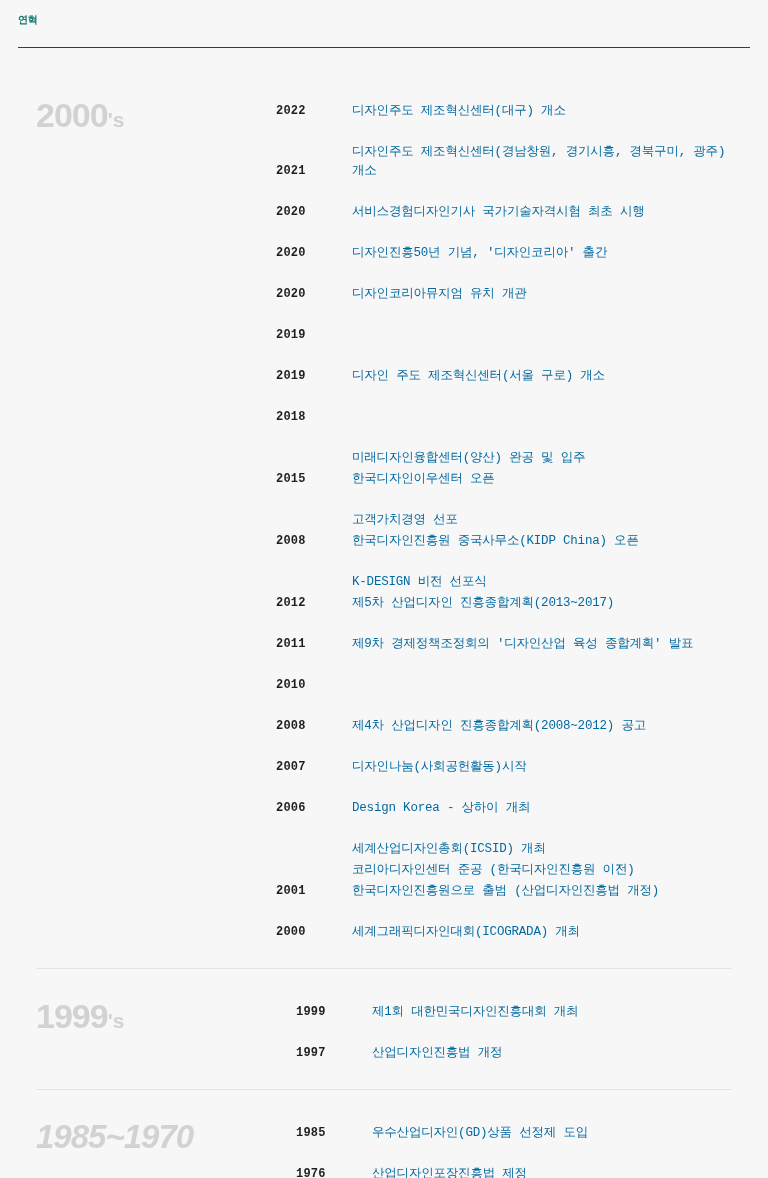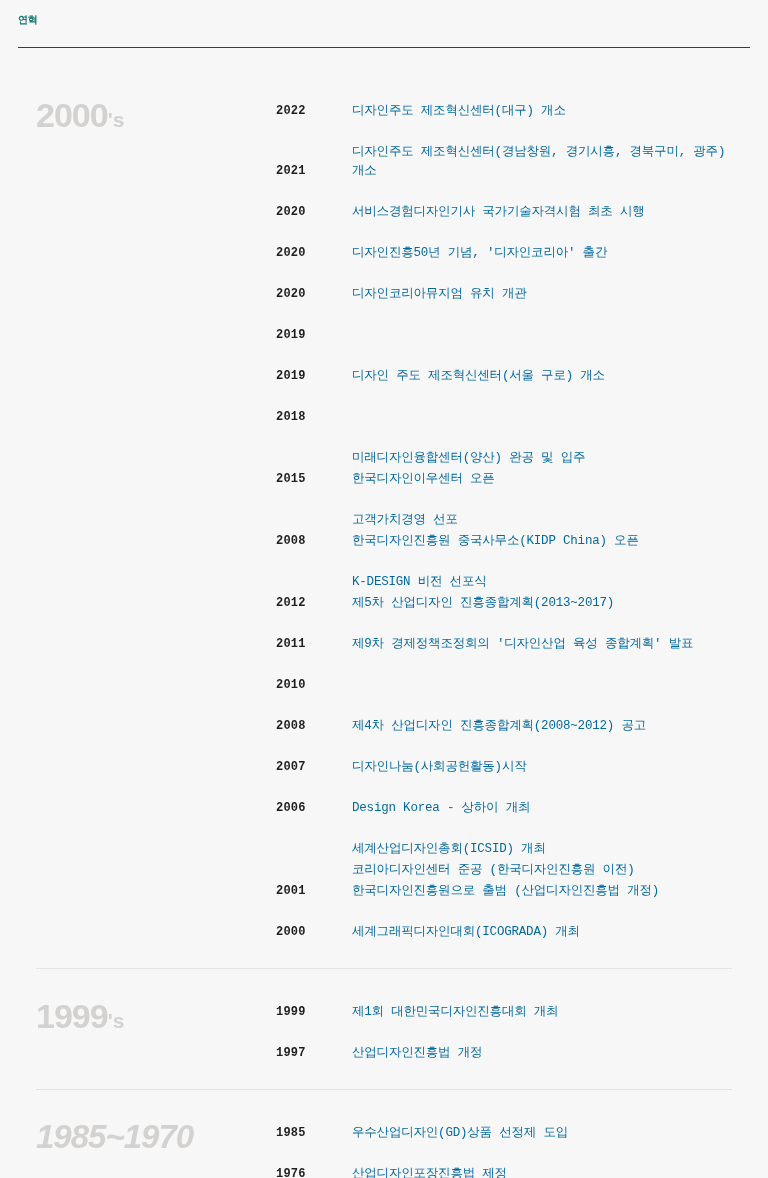--- a/index.html
+++ b/index.html
@@ -41,20 +41,21 @@
     padding: 48px 36px 0 36px;
   }
   .era {
     display: flex;
     align-items: flex-start;
     padding-bottom: 26px;
   }
   .era + .era {
     border-top: 1px solid #e3e3e3;
     padding-top: 28px;
+    gap: 20px;
   }
   .era-label {
     width: 240px;
     flex: 0 0 240px;
     font-size: 34px;
     font-weight: bold;
     color: #d3d2d0;
     line-height: 1;
     letter-spacing: -1px;
     padding-top: 2px;

